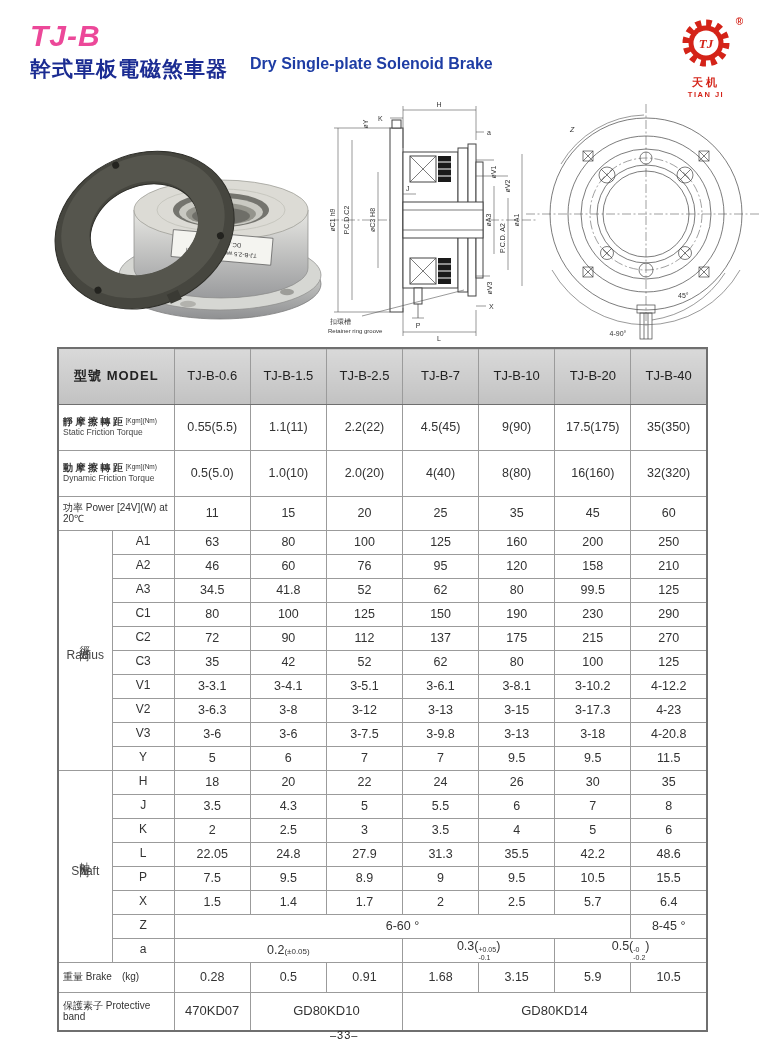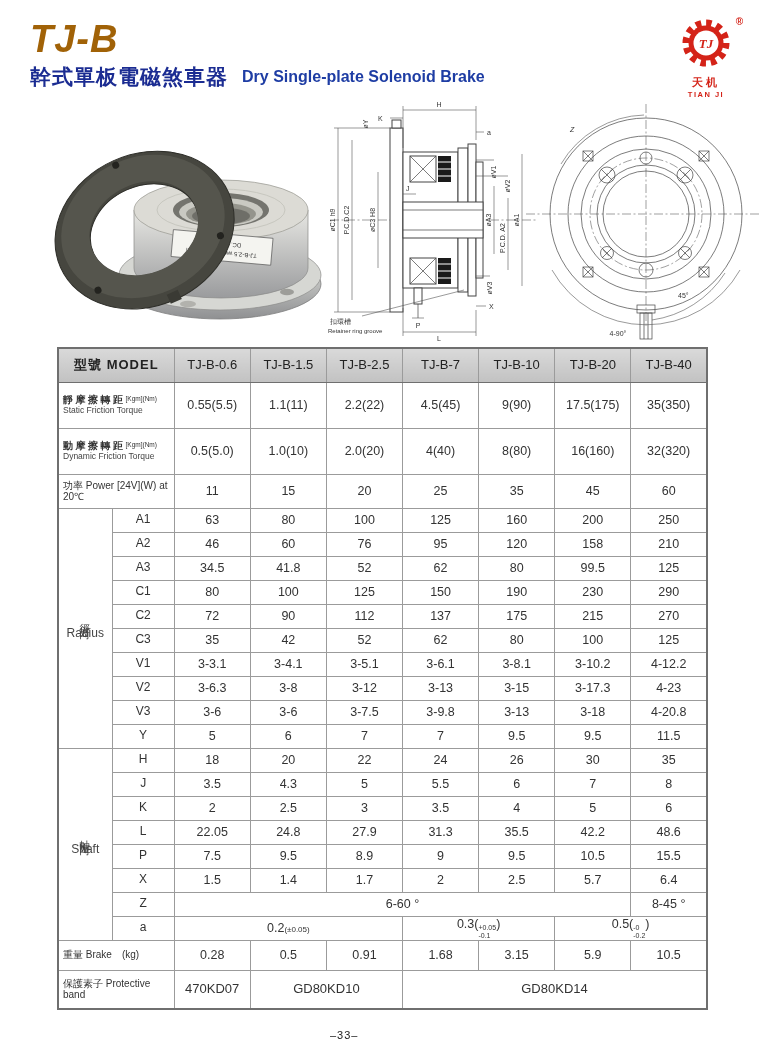--- a/index.html
+++ b/index.html
@@ -1,22 +1,22 @@
 <!DOCTYPE html>
 <html><head>
 <meta charset="utf-8">
 <style>
   html,body{margin:0;padding:0;background:#fff;}
   .page{position:relative;width:765px;height:1054px;background:#fff;
         font-family:"Liberation Sans",sans-serif;overflow:hidden;}
 
   
   .title-block{position:absolute;left:30px;top:20px;}
-  .brand{font-style:italic;font-weight:bold;font-size:38px;color:#a16207;letter-spacing:1px;line-height:1.05;}
-  .sub{display:flex;align-items:center;gap:14px;margin-top:3px;}
+  .brand{font-style:italic;font-weight:bold;font-size:30px;color:#ec4899;letter-spacing:1px;line-height:1.05;}
+  .sub{display:flex;align-items:flex-start;gap:22px;margin-top:3px;}
   .sub-zh{font-size:21px;font-weight:bold;color:#1b2c92;letter-spacing:1px;}
   .sub-en{font-size:16px;font-weight:bold;color:#1e3da4;}
   .logo{position:absolute;right:18px;top:16px;width:82px;text-align:center;color:#d42318;}
   .logo-reg{position:absolute;right:4px;top:0;font-size:10px;font-weight:bold;}
   .logo-zh{font-size:11px;margin-top:1px;letter-spacing:3px;font-weight:bold;}
   .logo-en{font-size:7.5px;letter-spacing:1.5px;font-weight:bold;}
 
   
   .abs{position:absolute;}
   .pt{fill:#fff;stroke:#444;stroke-width:1;}
@@ -24,21 +24,21 @@
   .cl{stroke:#777;stroke-width:.7;fill:none;stroke-dasharray:9 2.5 2 2.5;}
   .dim{stroke:#555;stroke-width:.6;fill:none;}
   .dt{font-size:7px;fill:#333;}
   .dts{font-size:6px;fill:#333;}
   .mid{text-anchor:middle;}
 
   
   .tablewrap{position:absolute;left:57px;top:347px;}
   table{border-collapse:collapse;table-layout:fixed;width:651px;color:#333;border:2px solid #6f6f6f;}
   td{border:1px solid #9b9b9b;text-align:center;vertical-align:middle;font-size:12.5px;padding:0;line-height:1.15;}
-  tr.h-head{height:34px;}  tr.h-spec{height:46px;}  tr.h-power{height:34px;}
+  tr.h-head{height:56px;}  tr.h-spec{height:46px;}  tr.h-power{height:34px;}
   tr.h-dim{height:24px;}   tr.h-weight{height:30px;} tr.h-band{height:39px;}
   tr.h-head td{background:linear-gradient(180deg,#d9d9d9,#c2c2c2);font-size:13px;color:#222;border-bottom:1.5px solid #6f6f6f;}
   .model-cell{font-size:14.5px;font-weight:bold;letter-spacing:1px;}
   .rowlabel{text-align:left;padding:2px 3px 2px 4px;}
   .rl-zh{font-size:10px;font-weight:bold;letter-spacing:2.5px;white-space:nowrap;}
   .rl-unit{font-size:6.5px;letter-spacing:0;font-weight:normal;vertical-align:2px;}
   .rl-en{font-size:8.5px;letter-spacing:0;color:#444;}
   .rl-line{font-size:10px;letter-spacing:0;}
   .groupcell{vertical-align:middle;background:#fff;}
   .g-zh{writing-mode:vertical-rl;text-orientation:upright;font-size:10.5px;letter-spacing:3px;margin:0 auto;}

